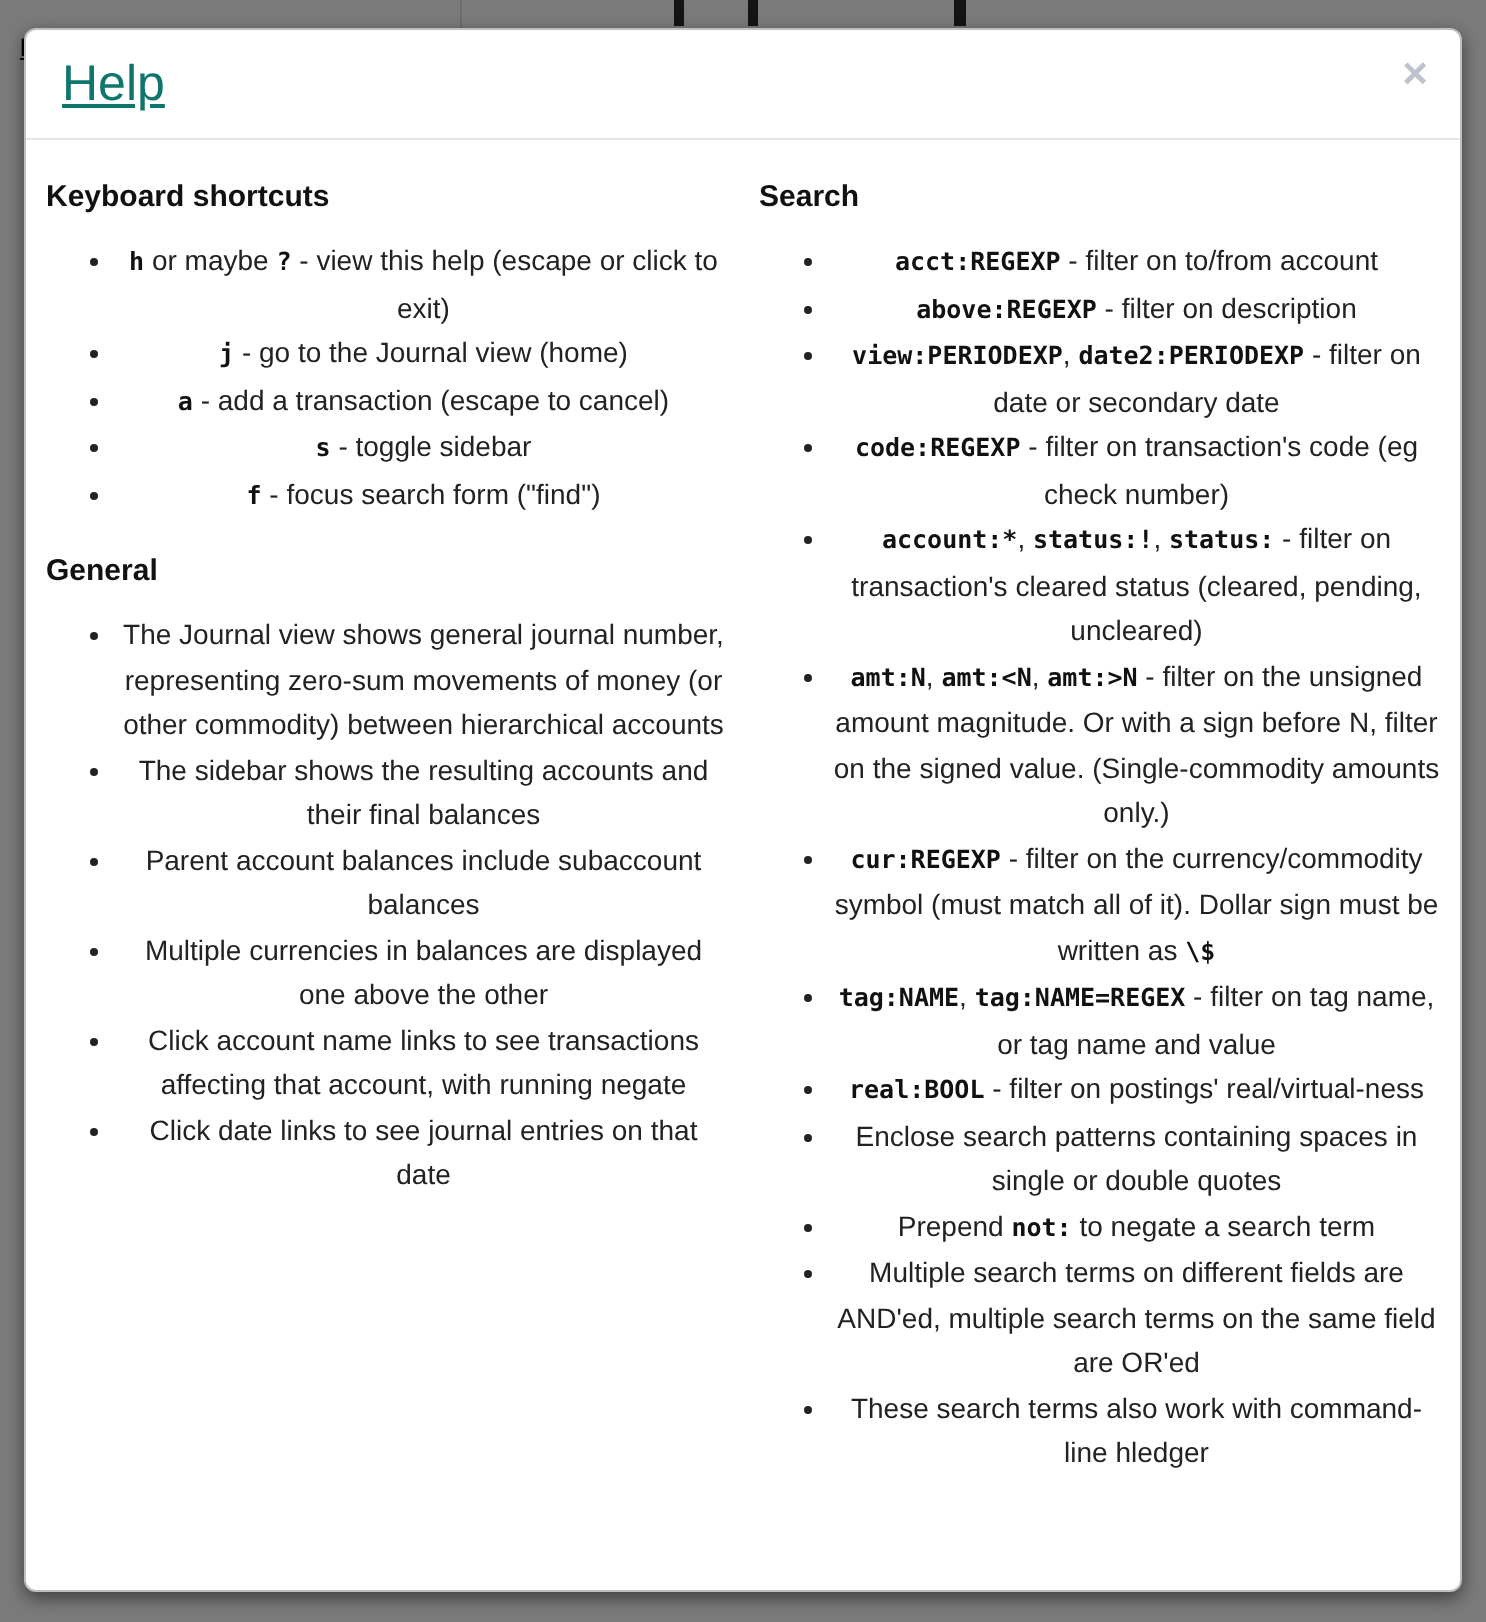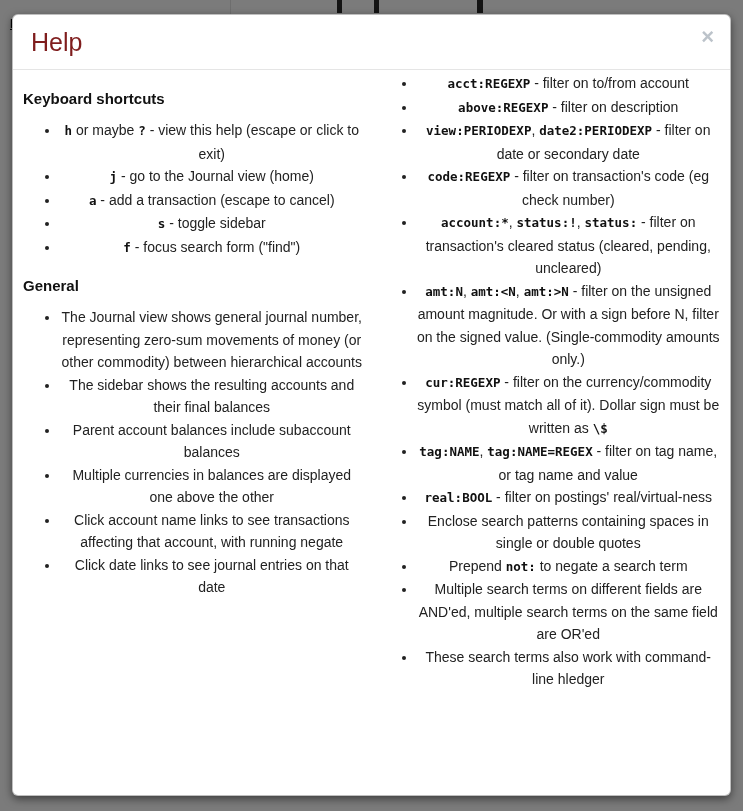--- a/index.html
+++ b/index.html
@@ -45,22 +45,23 @@
     overflow: hidden;
   }
   .modal-header {
     position: relative;
     padding: 13px 18px 12px 18px;
     border-bottom: 1px solid #e5e5e5;
   }
   .modal-title {
     font-size: 25px;
     font-weight: 400;
-    color: #7f1d1d;
+    color: #0f766e;
     line-height: 29px;
+    text-decoration: underline;
   }
   .close-btn {
     position: absolute;
     top: 12px; right: 16px;
     background: none; border: none;
     font-family: "Liberation Sans", sans-serif;
     font-size: 22px; font-weight: bold; line-height: 20px;
     color: #bcc3ca;
     cursor: pointer;
     padding: 0;
@@ -128,20 +129,21 @@
         <ul>
           <li>The Journal view shows general journal number, representing zero-sum movements of money (or other commodity) between hierarchical accounts</li>
           <li>The sidebar shows the resulting accounts and their final balances</li>
           <li>Parent account balances include subaccount balances</li>
           <li>Multiple currencies in balances are displayed one above the other</li>
           <li>Click account name links to see transactions affecting that account, with running negate</li>
           <li>Click date links to see journal entries on that date</li>
         </ul>
       </div>
     <div class="col">
+        <h4 class="section-heading">Search</h4>
         <ul>
           <li><code>acct:REGEXP</code> - filter on to/from account</li>
           <li><code>above:REGEXP</code> - filter on description</li>
           <li><code>view:PERIODEXP</code>, <code>date2:PERIODEXP</code> - filter on date or secondary date</li>
           <li><code>code:REGEXP</code> - filter on transaction's code (eg check number)</li>
           <li><code>account:*</code>, <code>status:!</code>, <code>status:</code> - filter on transaction's cleared status (cleared, pending, uncleared)</li>
           <li><code>amt:N</code>, <code>amt:&lt;N</code>, <code>amt:&gt;N</code> - filter on the unsigned amount magnitude. Or with a sign before N, filter on the signed value. (Single-commodity amounts only.)</li>
           <li><code>cur:REGEXP</code> - filter on the currency/commodity symbol (must match all of it). Dollar sign must be written as <code>\$</code></li>
           <li><code>tag:NAME</code>, <code>tag:NAME=REGEX</code> - filter on tag name, or tag name and value</li>
           <li><code>real:BOOL</code> - filter on postings' real/virtual-ness</li>

